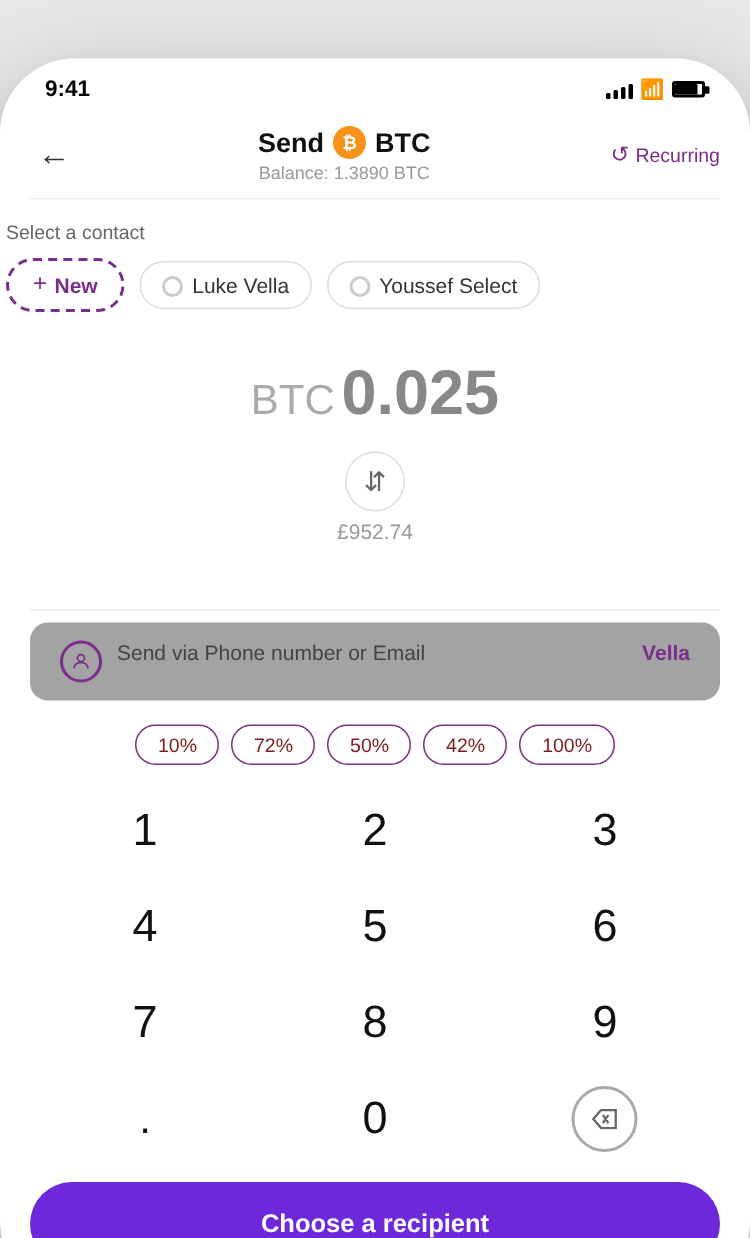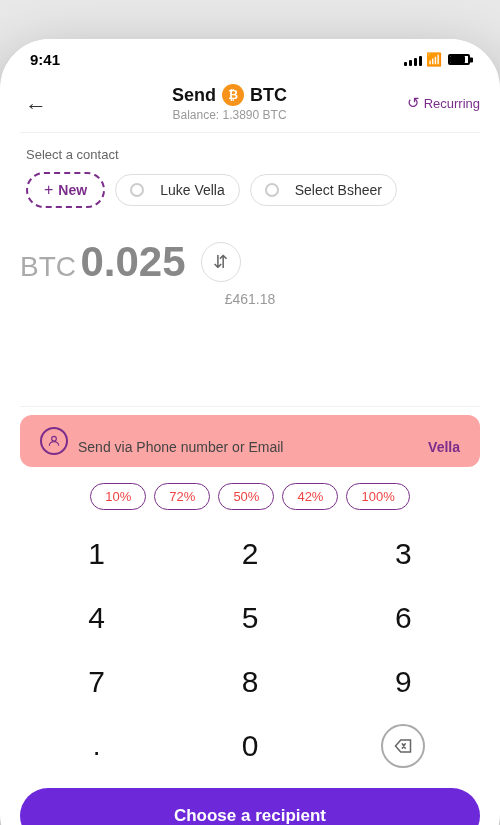--- a/index.html
+++ b/index.html
@@ -129,21 +129,21 @@
     }
     .recurring-icon {
       font-size: 15px;
     }
     .divider {
       height: 1px;
       background: #f0f0f0;
       margin: 0 20px;
     }
     .contacts-section {
-      padding: 14px 26px 10px;
+      padding: 14px 4px 10px;
     }
     .contacts-label {
       font-size: 13px;
       color: #666;
       margin-bottom: 10px;
     }
     .contacts-list {
       display: flex;
       gap: 10px;
       align-items: center;
@@ -160,22 +160,22 @@
       color: #7b2d8b;
       cursor: pointer;
       background: white;
     }
     .contact-plus {
       font-size: 16px;
       font-weight: 300;
     }
     .contact-item {
       display: flex;
-      align-items: center;
-      gap: 16px;
+      align-items: flex-end;
+      gap: 6px;
       border: 1.5px solid #ddd;
       border-radius: 25px;
       padding: 7px 14px;
       font-size: 14px;
       color: #333;
       cursor: pointer;
     }
     .contact-radio {
       width: 14px;
       height: 14px;
@@ -183,23 +183,24 @@
       border-radius: 50%;
     }
     .amount-section {
       padding: 20px 20px 10px;
       text-align: center;
       flex: 1;
     }
     .amount-row {
       display: flex;
       align-items: center;
-      justify-content: flex-start;
+      justify-content: space-between;
       gap: 15px;
       margin-bottom: 5px;
+      flex-direction: column;
     }
     .amount-display {
       font-size: 42px;
       font-weight: 700;
       color: #888;
     }
     .amount-currency {
       font-size: 28px;
       font-weight: 400;
       color: #aaa;
@@ -216,25 +217,25 @@
       color: #666;
       font-size: 18px;
     }
     .fiat-amount {
       font-size: 14px;
       color: #999;
       text-align: center;
     }
     .send-method-row {
       display: flex;
-      align-items: flex-end;
+      align-items: flex-start;
       gap: 10px;
       padding: 12px 20px;
       margin: 8px 20px;
-      background: #fca5a5;
+      background: #a3a3a3;
       border-radius: 12px;
     }
     .send-method-icon {
       width: 28px;
       height: 28px;
       border: 2px solid #7b2d8b;
       border-radius: 50%;
       display: flex;
       align-items: center;
       justify-content: center;
@@ -256,21 +257,21 @@
       display: flex;
       gap: 8px;
       padding: 8px 20px 12px;
       justify-content: center;
     }
     .percent-btn {
       border: 1.5px solid #7b2d8b;
       border-radius: 20px;
       padding: 5px 14px;
       font-size: 13px;
-      color: #ef4444;
+      color: #7f1d1d;
       cursor: pointer;
       background: white;
     }
     .keypad {
       display: grid;
       grid-template-columns: repeat(3, 1fr);
       padding: 0 20px;
       gap: 0;
     }
     .key {
@@ -358,34 +359,34 @@
       <div class="contact-new">
         <span class="contact-plus">+</span>
         <span>New</span>
       </div>
       <div class="contact-item">
         <div class="contact-radio"></div>
         <span>Luke Vella</span>
       </div>
       <div class="contact-item">
         <div class="contact-radio"></div>
-        <span>Select Bsheer</span>
+        <span>Youssef Select</span>
       </div>
     </div>
   </div>
 
   <div class="amount-section">
     <div class="amount-row">
       <div>
         <span class="amount-currency">BTC</span>
         <span class="amount-display">0.025</span>
       </div>
       <div class="swap-btn">⇵</div>
     </div>
-    <div class="fiat-amount">£461.18</div>
+    <div class="fiat-amount">£952.74</div>
   </div>
 
   <div class="divider"></div>
 
   <div class="send-method-row">
     <div class="send-method-icon">
       <svg width="14" height="14" viewBox="0 0 24 24" fill="none" stroke="#7b2d8b" stroke-width="2">
         <circle cx="12" cy="8" r="4"></circle>
         <path d="M4 20c0-4 3.6-7 8-7s8 3 8 7"></path>
       </svg>

